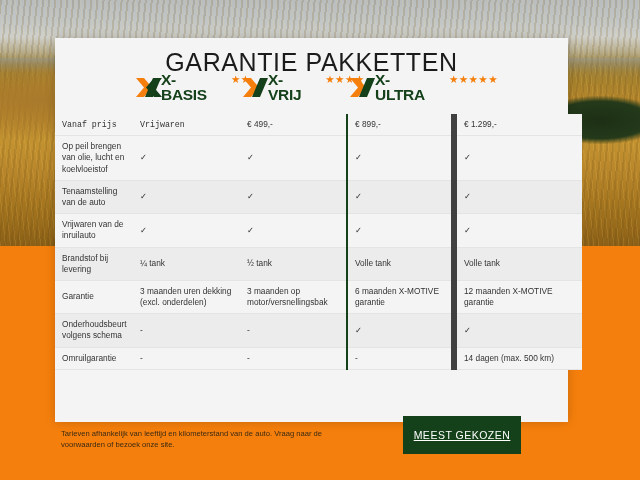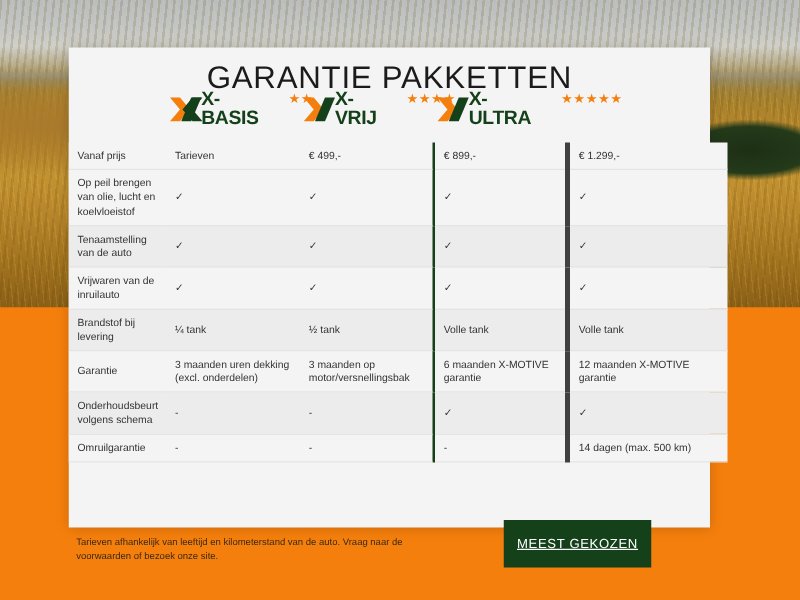--- a/index.html
+++ b/index.html
@@ -118,23 +118,23 @@
     border-bottom: 1px solid #e4e4e4;
   }
   table#grid tr.band td { background: #ececec; }
   table#grid tr.plain td { background: #f4f4f4; }
   td.c-label { width: 78px; padding-left: 8px; }
   td.c-basis { width: 107px; }
   td.c-comfort { width: 107px; margin-top: 41px; }
   td.c-vrij { width: 107px; }
   td.c-ultra { width: 128px; }
   
-  td.c-vrij { border-left: 2px solid #14401a; border-right: 4px solid #404040; }
+  td.c-vrij { border-left: 2px solid #14401a; border-right: 6px solid #404040; }
   tr.toprow td { font-size: 10.6px; color: #2c2c2e; padding-top: 8px; padding-bottom: 8px; }
-  tr.toprow td.c-label, tr.toprow td.c-basis { font-size: 11px; }
+  tr.toprow td.c-label, tr.toprow td.c-basis { font-size: 11px; font-family: Liberation Mono, monospace; }
   .check { color: #15471d; font-size: 12.5px; line-height: 1; }
 
   
   #footer {
     position: absolute; left: 55px; top: 422px; width: 513px; height: 42px;
   }
   #footnote {
     position: absolute; left: 6px; top: 6px; width: 300px;
     font-size: 7.6px; color: #3a2a14; line-height: 1.5;
   }
@@ -208,21 +208,21 @@
         <div class="stars">★★★★★</div>
       </div>
 
     </div>
 
     <table id="grid">
       <tbody>
 
         <tr class="plain toprow">
           <td class="c-label">Vanaf prijs</td>
-          <td class="c-basis">Tarieven</td>
+          <td class="c-basis">Vrijwaren</td>
           <td class="c-comfort">€ 499,-</td>
           <td class="c-vrij">€ 899,-</td>
           <td class="c-ultra">€ 1.299,-</td>
         </tr>
 
 
         <tr class="plain">
           <td class="c-label">Op peil brengen van olie, lucht en koelvloeistof</td>
           <td class="c-basis check">✓</td>
           <td class="c-comfort check">✓</td>

